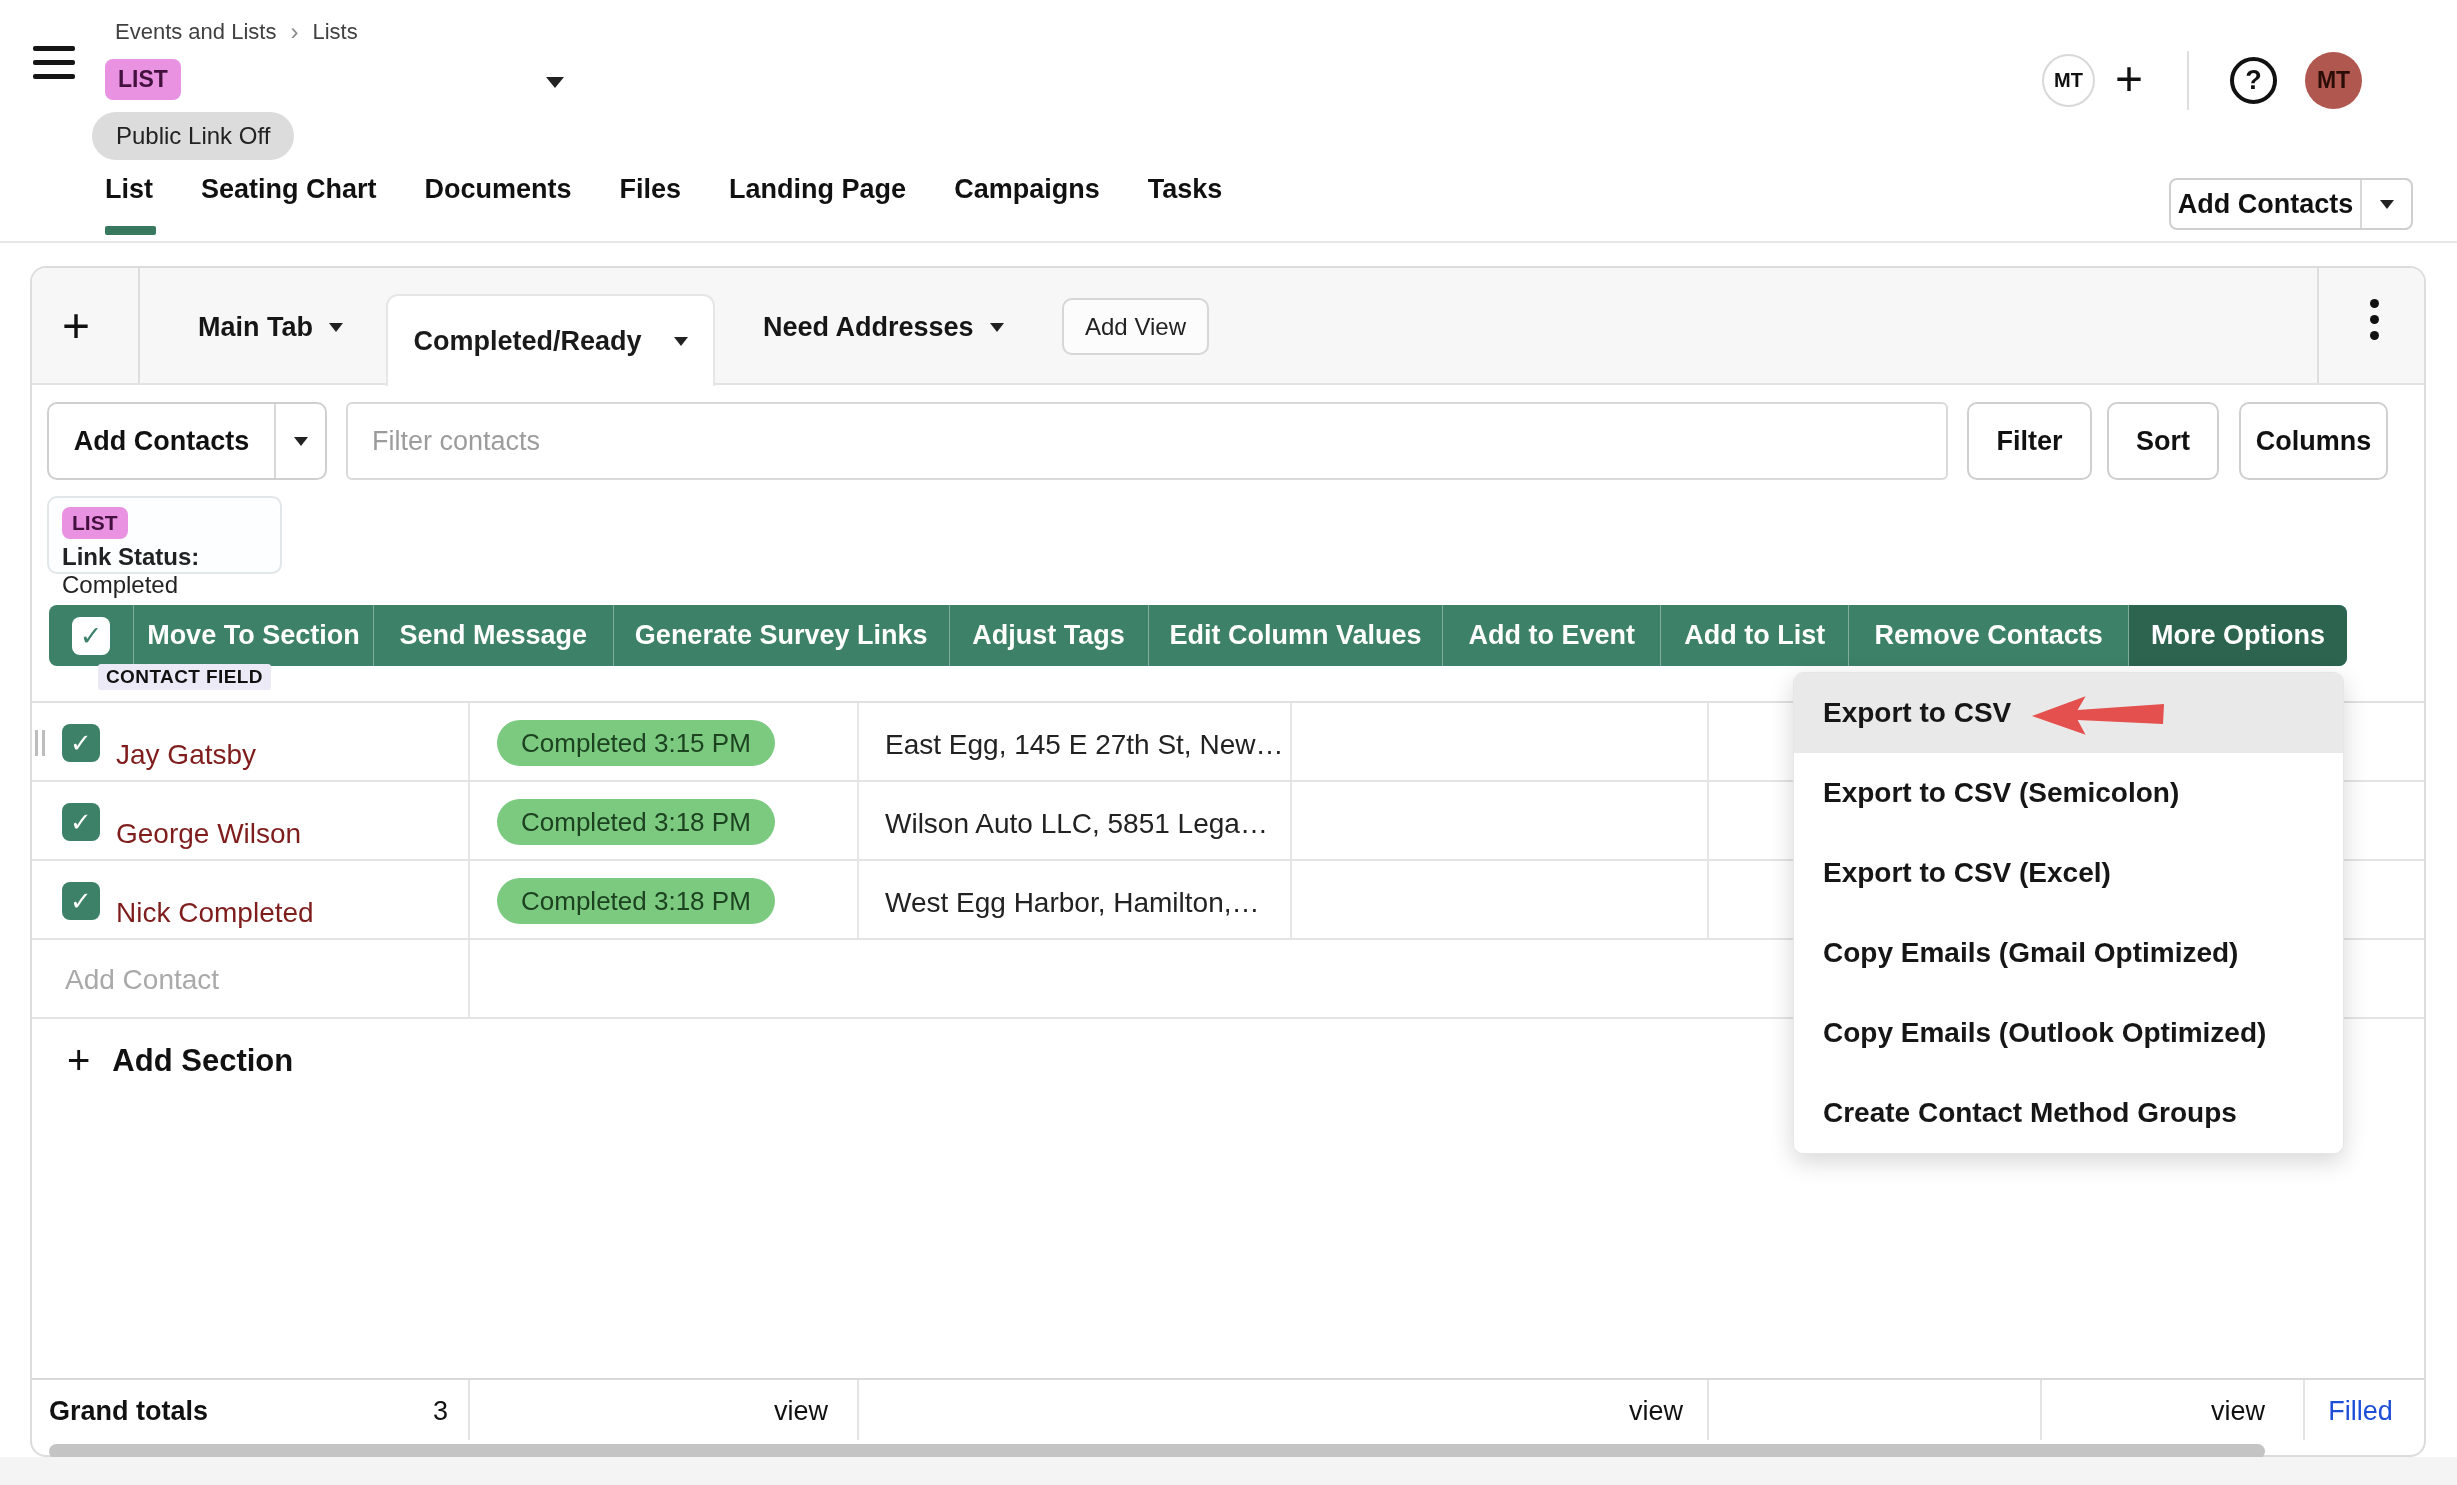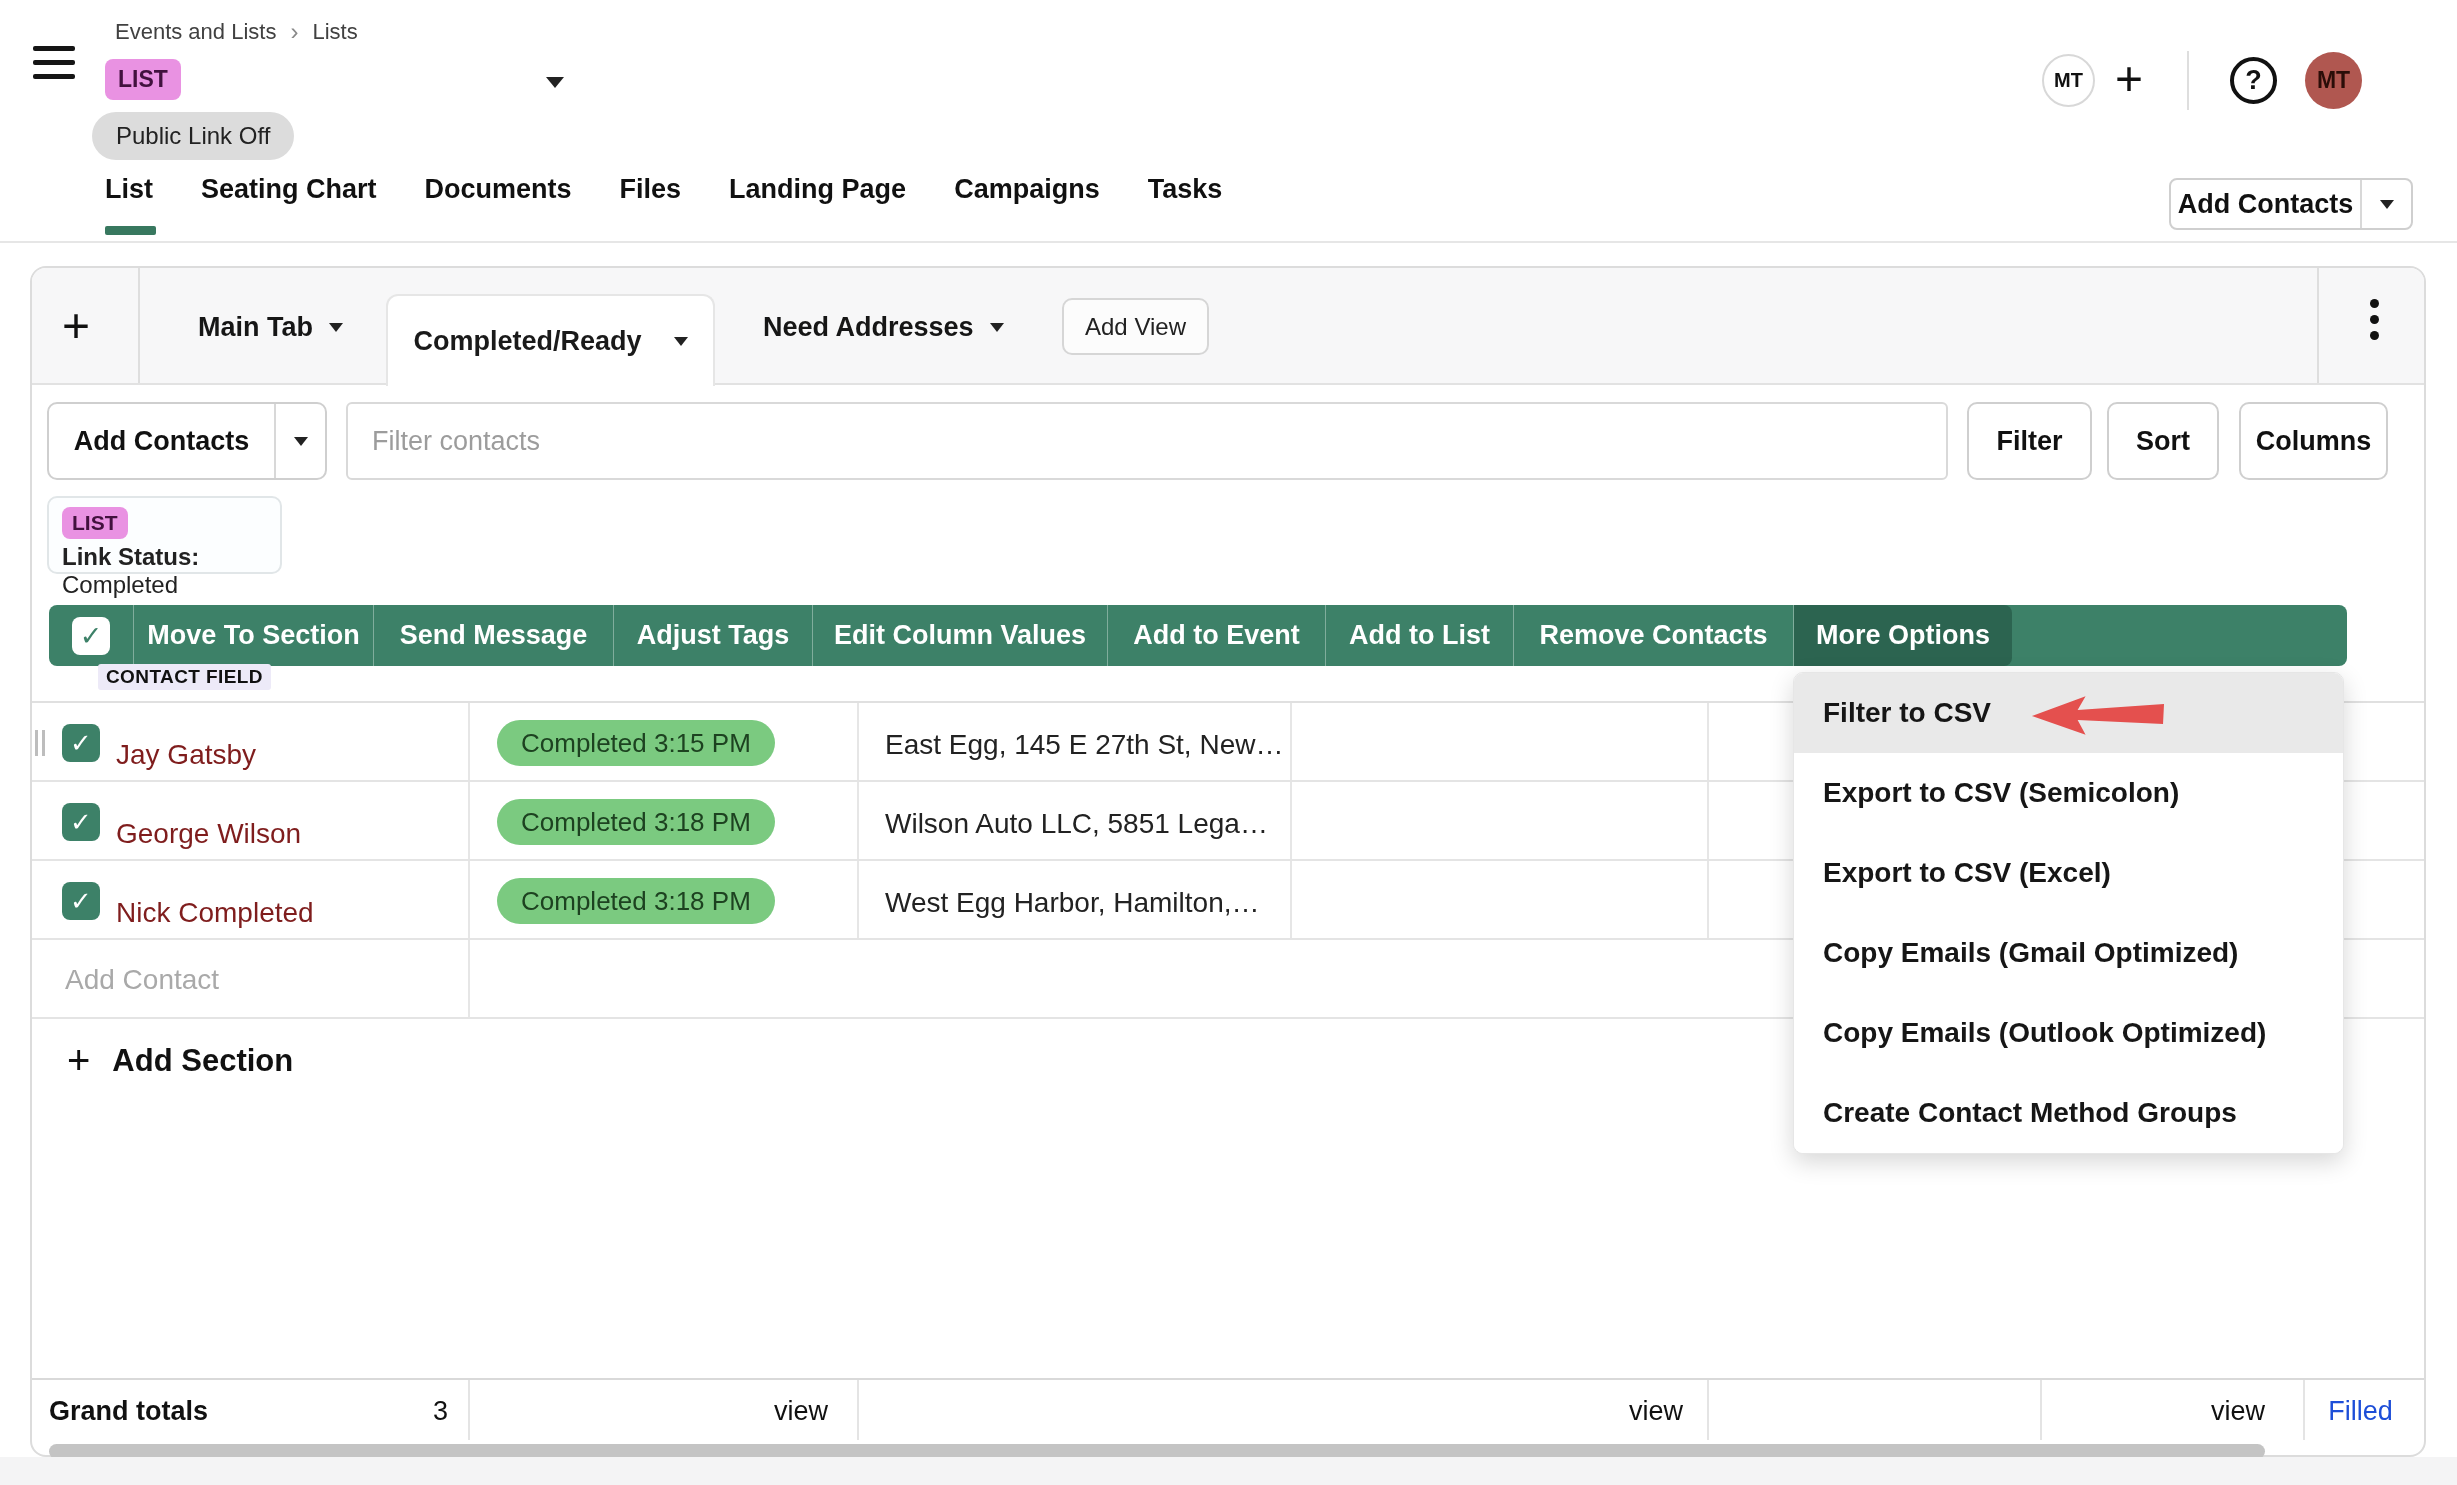--- a/index.html
+++ b/index.html
@@ -167,20 +167,21 @@
       <span class="pink-badge" style="font-size:21px; padding:4px 10px;">LIST</span>
       <div class="line2" style="margin-top:4px;"><b>Link Status:</b> <span>Completed</span></div>
     </div>
 
     <div class="abs gbar" style="left:17px; top:337px; width:2298px;">
       <div class="seg" style="width:85px;">
           <span class="cbx-white">✓</span>
         </div>
       <div class="seg" style="width:240px;">Move To Section</div>
       <div class="seg" style="width:240px;">Send Message</div>
+      <div class="seg" style="width:336px;">Generate Survey Links</div>
       <div class="seg" style="width:199px;">Adjust Tags</div>
       <div class="seg" style="width:295px;">Edit Column Values</div>
       <div class="seg" style="width:218px;">Add to Event</div>
       <div class="seg" style="width:188px;">Add to List</div>
       <div class="seg" style="width:280px;">Remove Contacts</div>
       <div class="seg active" style="width:218px;">More Options</div>
     </div>
 
     <span class="abs field-label" style="left:66px; top:396px;">CONTACT FIELD</span>
 
@@ -245,21 +246,21 @@
       <span class="cellv" style="left:594px; width:202px; text-align:right;">view</span>
       <span class="cellv" style="left:1386px; width:265px; text-align:right;">view</span>
       <span class="cellv" style="left:2030px; width:203px; text-align:right;">view</span>
       <span class="cellv" style="left:2271px; width:115px; text-align:center; color:#1d4ed8;">Filled</span>
     </div>
 
     <div class="abs scroll-thumb" style="left:17px; top:1176px; width:2216px; height:15px;"></div>
 
     <div class="abs menu" style="left:1761px; top:404px; width:551px;">
       <div class="item hl">
-        <span>Filter to CSV</span>
+        <span>Export to CSV</span>
         <svg class="abs" style="left:234px; top:20px;" width="139" height="44" viewBox="0 0 140 44">
           <path d="M4 23 L58 3 L50 17 L137 11 L136 31 L50 27 L58 42 Z" fill="#E4504E"></path>
         </svg>
       </div>
       <div class="item"><span>Export to CSV (Semicolon)</span></div>
       <div class="item"><span>Export to CSV (Excel)</span></div>
       <div class="item"><span>Copy Emails (Gmail Optimized)</span></div>
       <div class="item"><span>Copy Emails (Outlook Optimized)</span></div>
       <div class="item"><span>Create Contact Method Groups</span></div>
     </div>

